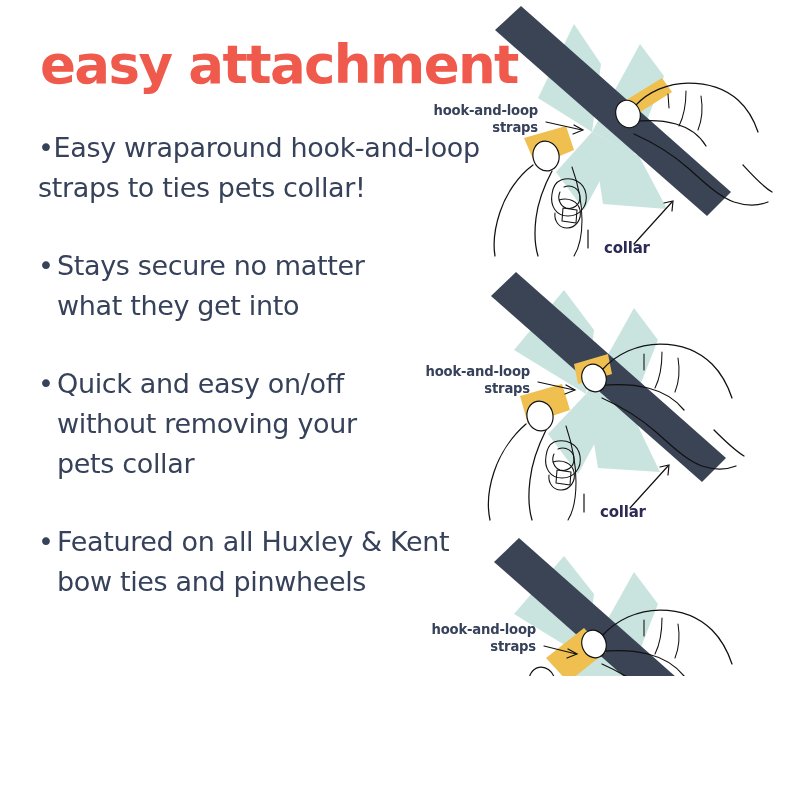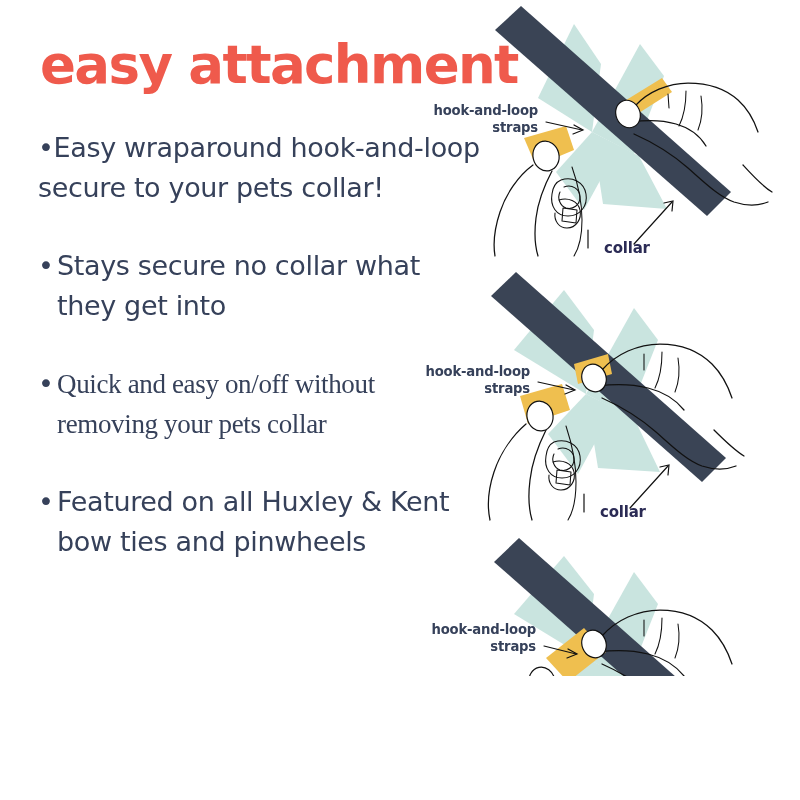--- a/index.html
+++ b/index.html
@@ -107,31 +107,31 @@
 </head>
 <body>
 
 <div id="page">
 
   <div class="headline">easy attachment</div>
 
   <div class="bullets">
 
     <div class="bullet b-wrapleft" style="margin-bottom:38px;">
-      <span class="dot">•</span><span>Easy wraparound hook-and-loop secure to your pets collar!</span>
+      <span class="dot">•</span><span>Easy wraparound hook-and-loop straps to ties pets collar!</span>
     </div>
 
     <div class="bullet" style="width:392px;margin-bottom:38px;">
       <span class="dot">•</span>
-      <span class="btext" style="display:block;padding-left:19px;text-indent:0;">Stays secure no collar what they get into</span>
+      <span class="btext" style="display:block;padding-left:19px;text-indent:0;">Stays secure no matter what they get into</span>
     </div>
 
     <div class="bullet" style="width:340px;margin-bottom:38px;">
       <span class="dot">•</span>
-      <span class="btext" style="display:block;padding-left:19px;text-indent:0;font-family:Liberation Serif, serif;">Quick and easy on/off without removing your pets collar</span>
+      <span class="btext" style="display:block;padding-left:19px;text-indent:0;">Quick and easy on/off without removing your pets collar</span>
     </div>
 
     <div class="bullet" style="width:432px;margin-bottom:0;">
       <span class="dot">•</span>
       <span class="btext" style="display:block;padding-left:19px;text-indent:0;">Featured on all Huxley &amp; Kent bow ties and pinwheels</span>
     </div>
 
   </div>
 
   <div class="crown">

